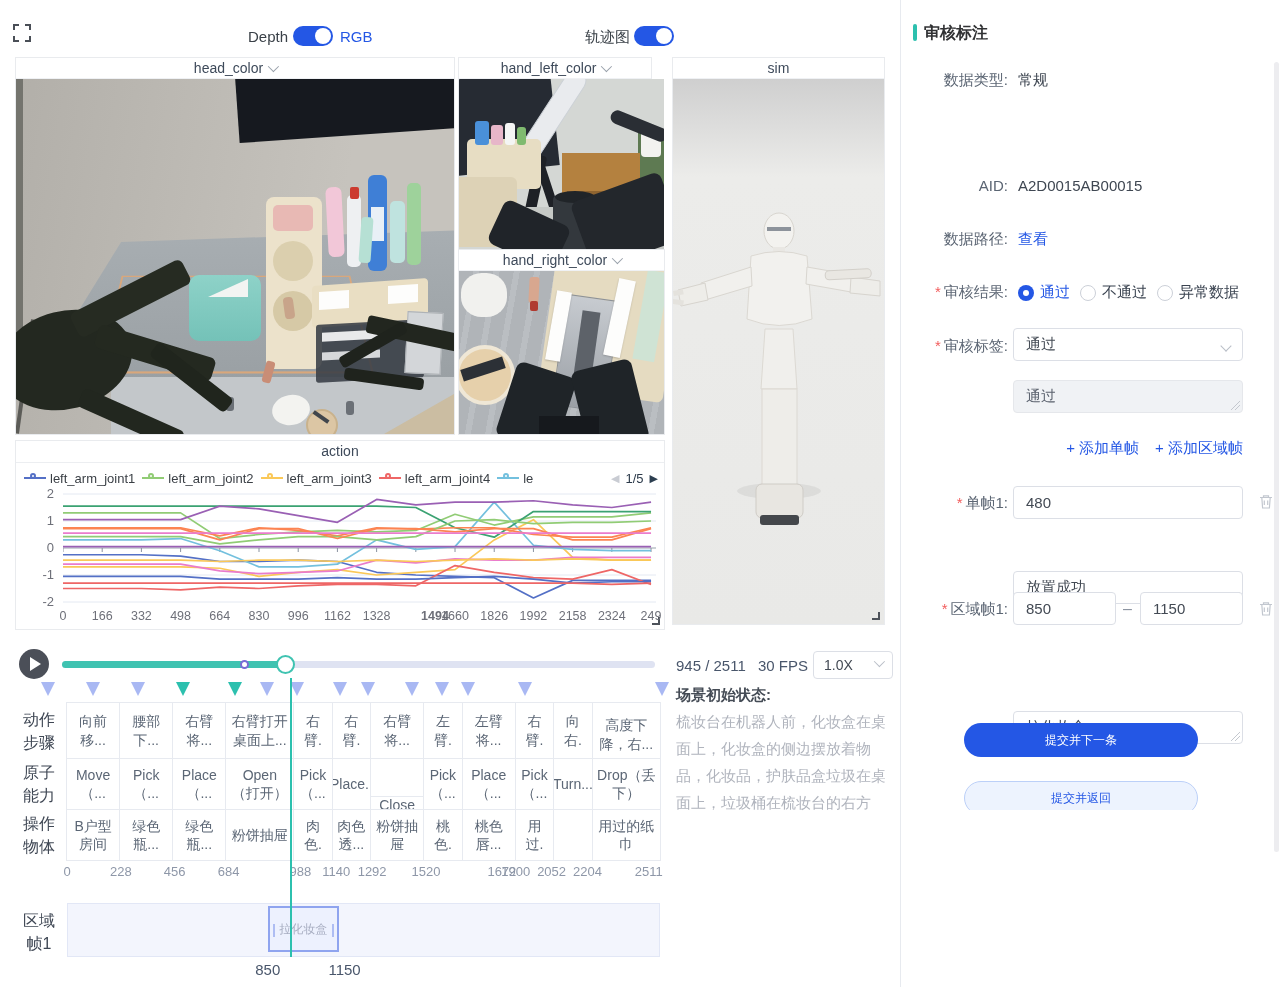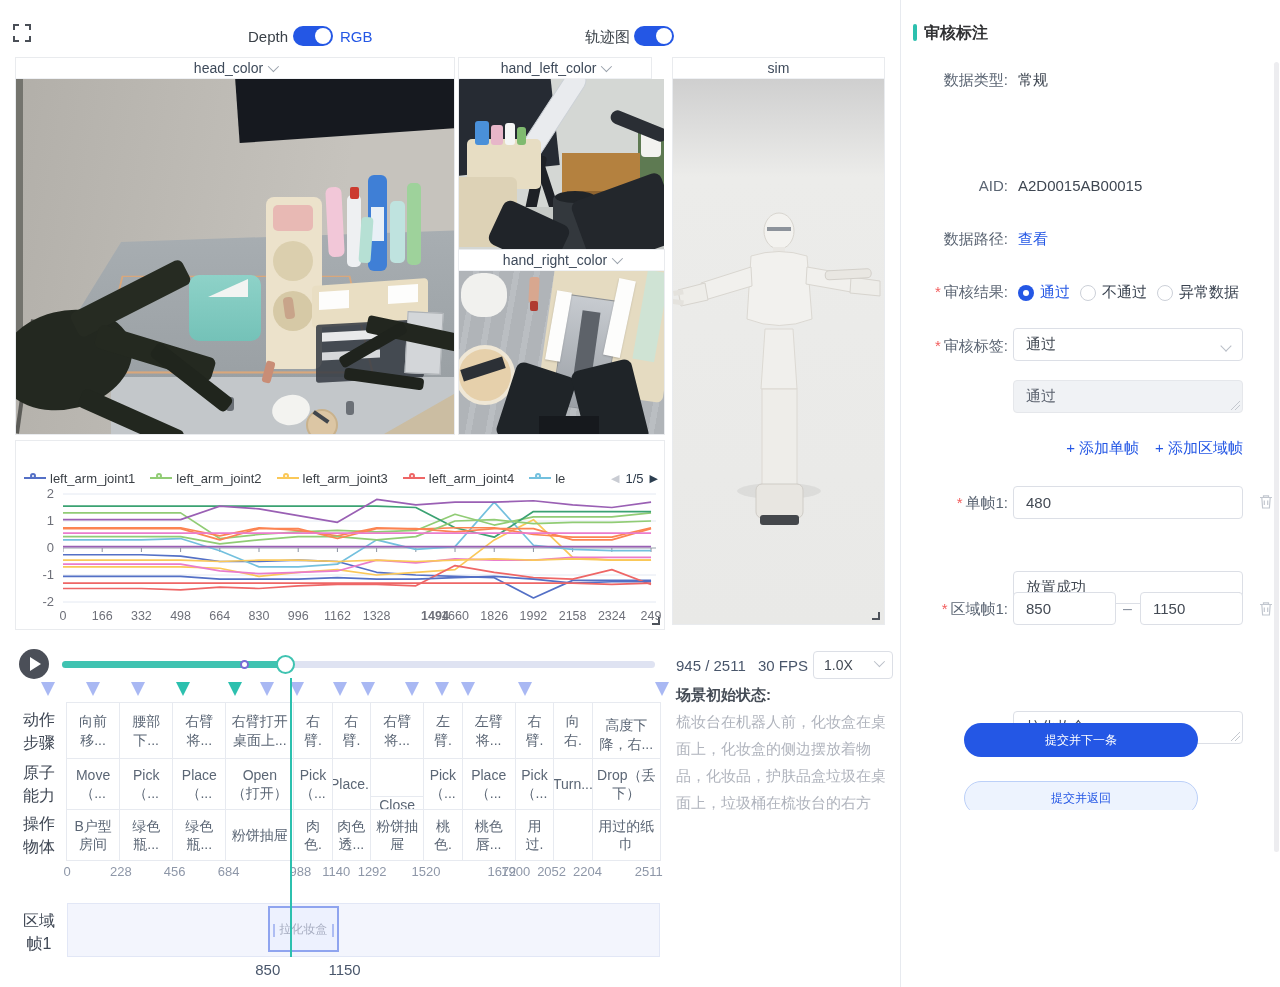--- a/index.html
+++ b/index.html
@@ -20,21 +20,21 @@
 
   
   .panel { border:1px solid #e9ebee; background:#fff; }
   .cam-head { height:21px; border-bottom:1px solid #efF1f4; display:flex; align-items:center; justify-content:center; gap:5px; font-size:14px; color:#3e4a5a; cursor:pointer; }
   .caret { width:8px; height:8px; border-right:1.5px solid #98a0aa; border-bottom:1.5px solid #98a0aa; transform:rotate(45deg) translateY(-2px); }
   .scene { position:absolute; overflow:hidden; }
   .scene div { position:absolute; }
 
   
   #chart-title { height:22px; border-bottom:1px solid #eceef1; text-align:center; font-size:14px; color:#3e4a5a; line-height:21px; }
-  .legend-row { position:absolute; left:8px; top:26px; height:22px; display:flex; align-items:center; gap:15px; }
+  .legend-row { position:absolute; left:8px; top:26px; height:22px; display:flex; align-items:center; gap:7px; }
   .legend-item { display:flex; align-items:center; gap:4px; cursor:pointer; }
   .legend-mark { position:relative; width:22px; height:10px; }
   .legend-mark i { position:absolute; left:0; top:4px; width:22px; height:2px; }
   .legend-mark u { position:absolute; left:6px; top:0; width:6px; height:6px; border-radius:50%; border:2px solid; background:#fff; }
   .legend-item span.lg-txt { font-size:13px; color:#3a3f45; }
   .lg-pager { position:absolute; right:6px; top:26px; height:22px; display:flex; align-items:center; gap:6px; font-size:13px; color:#2c3a4a; }
   .pg-arrow { cursor:pointer; font-size:11px; }
   .y-label { position:absolute; width:30px; text-align:right; font-size:13px; color:#6e7079; }
   .x-label { position:absolute; transform:translateX(-50%); font-size:12.5px; color:#6e7079; white-space:nowrap; }
   .resize-corner { width:8px; height:8px; border-right:2px solid #4d525a; border-bottom:2px solid #4d525a; cursor:nwse-resize; }
@@ -246,20 +246,21 @@
       <path d="M92 250 L88 310 L124 310 L120 250 Z" fill="#f0efec" stroke="#dcd9d3"></path>
       <rect x="89" y="310" width="35" height="100" fill="#eeede9" stroke="#dbd8d2"></rect>
       <rect x="83" y="405" width="47" height="34" rx="6" fill="#e8e6e1" stroke="#cfccc6"></rect>
       <rect x="87" y="436" width="39" height="10" rx="3" fill="#44474b"></rect>
     </svg>
     <div class="resize-corner" style="right:4px;bottom:4px;"></div>
   </div>
 </div>
 
 <div class="abs panel" style="left:15px; top:440px; width:650px; height:190px;">
+  <div id="chart-title">action</div>
   <div class="legend-row" id="legend-items">
       <div class="legend-item">
         <span class="legend-mark">
           <i style="background:#5470c6"></i>
           <u style="border-color:#5470c6"></u>
         </span>
         <span class="lg-txt">left_arm_joint1</span>
       </div>
       <div class="legend-item">
         <span class="legend-mark">

